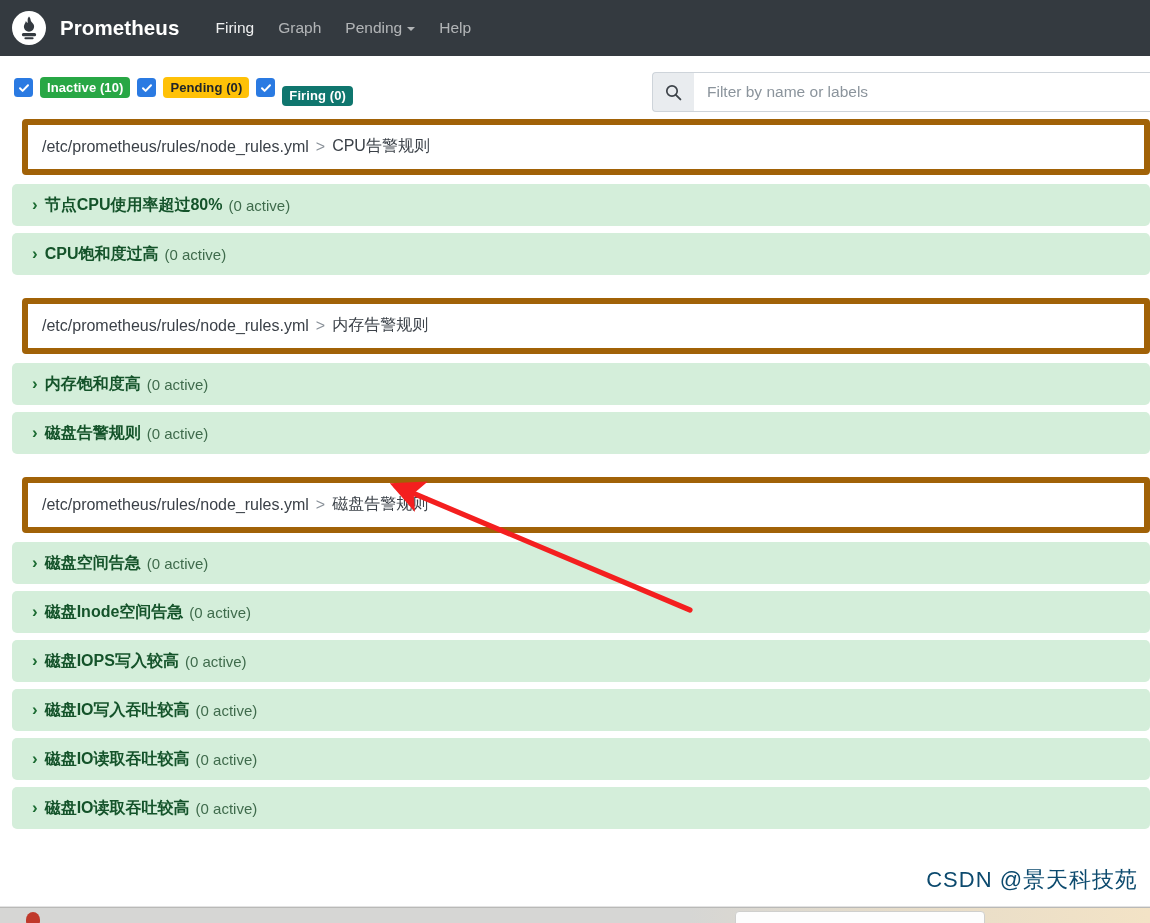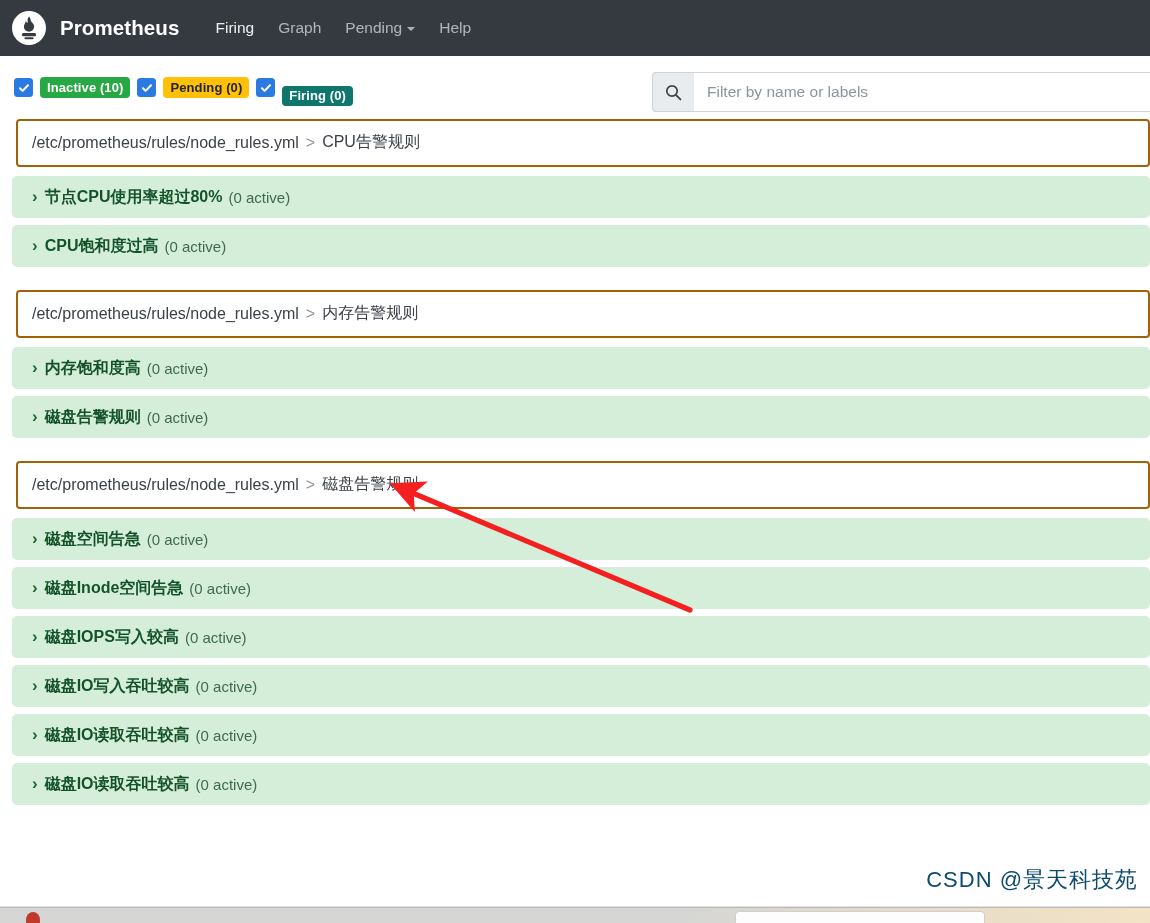--- a/index.html
+++ b/index.html
@@ -119,23 +119,23 @@
     background: #fff;
   }
   .search-input::placeholder { color: #8b949c; }
 
   
   .content { position: relative; padding: 0 0 0 0; }
 
   .group { margin: 0 0 0 0; }
 
   .breadcrumb-card {
-    margin: 0 0 9px 16px;
+    margin: 0 0 9px 22px;
     background: #ffffff;
-    border: 2px solid #a16207;
+    border: 6px solid #a16207;
     border-radius: 4px;
     padding: 11px 14px 12px;
     font-size: 16px;
     color: #3b4148;
     min-height: 45px;
     display: flex;
     align-items: center;
     white-space: nowrap;
   }
   .bc-sep { color: #8a9199; margin: 0 7px; }

